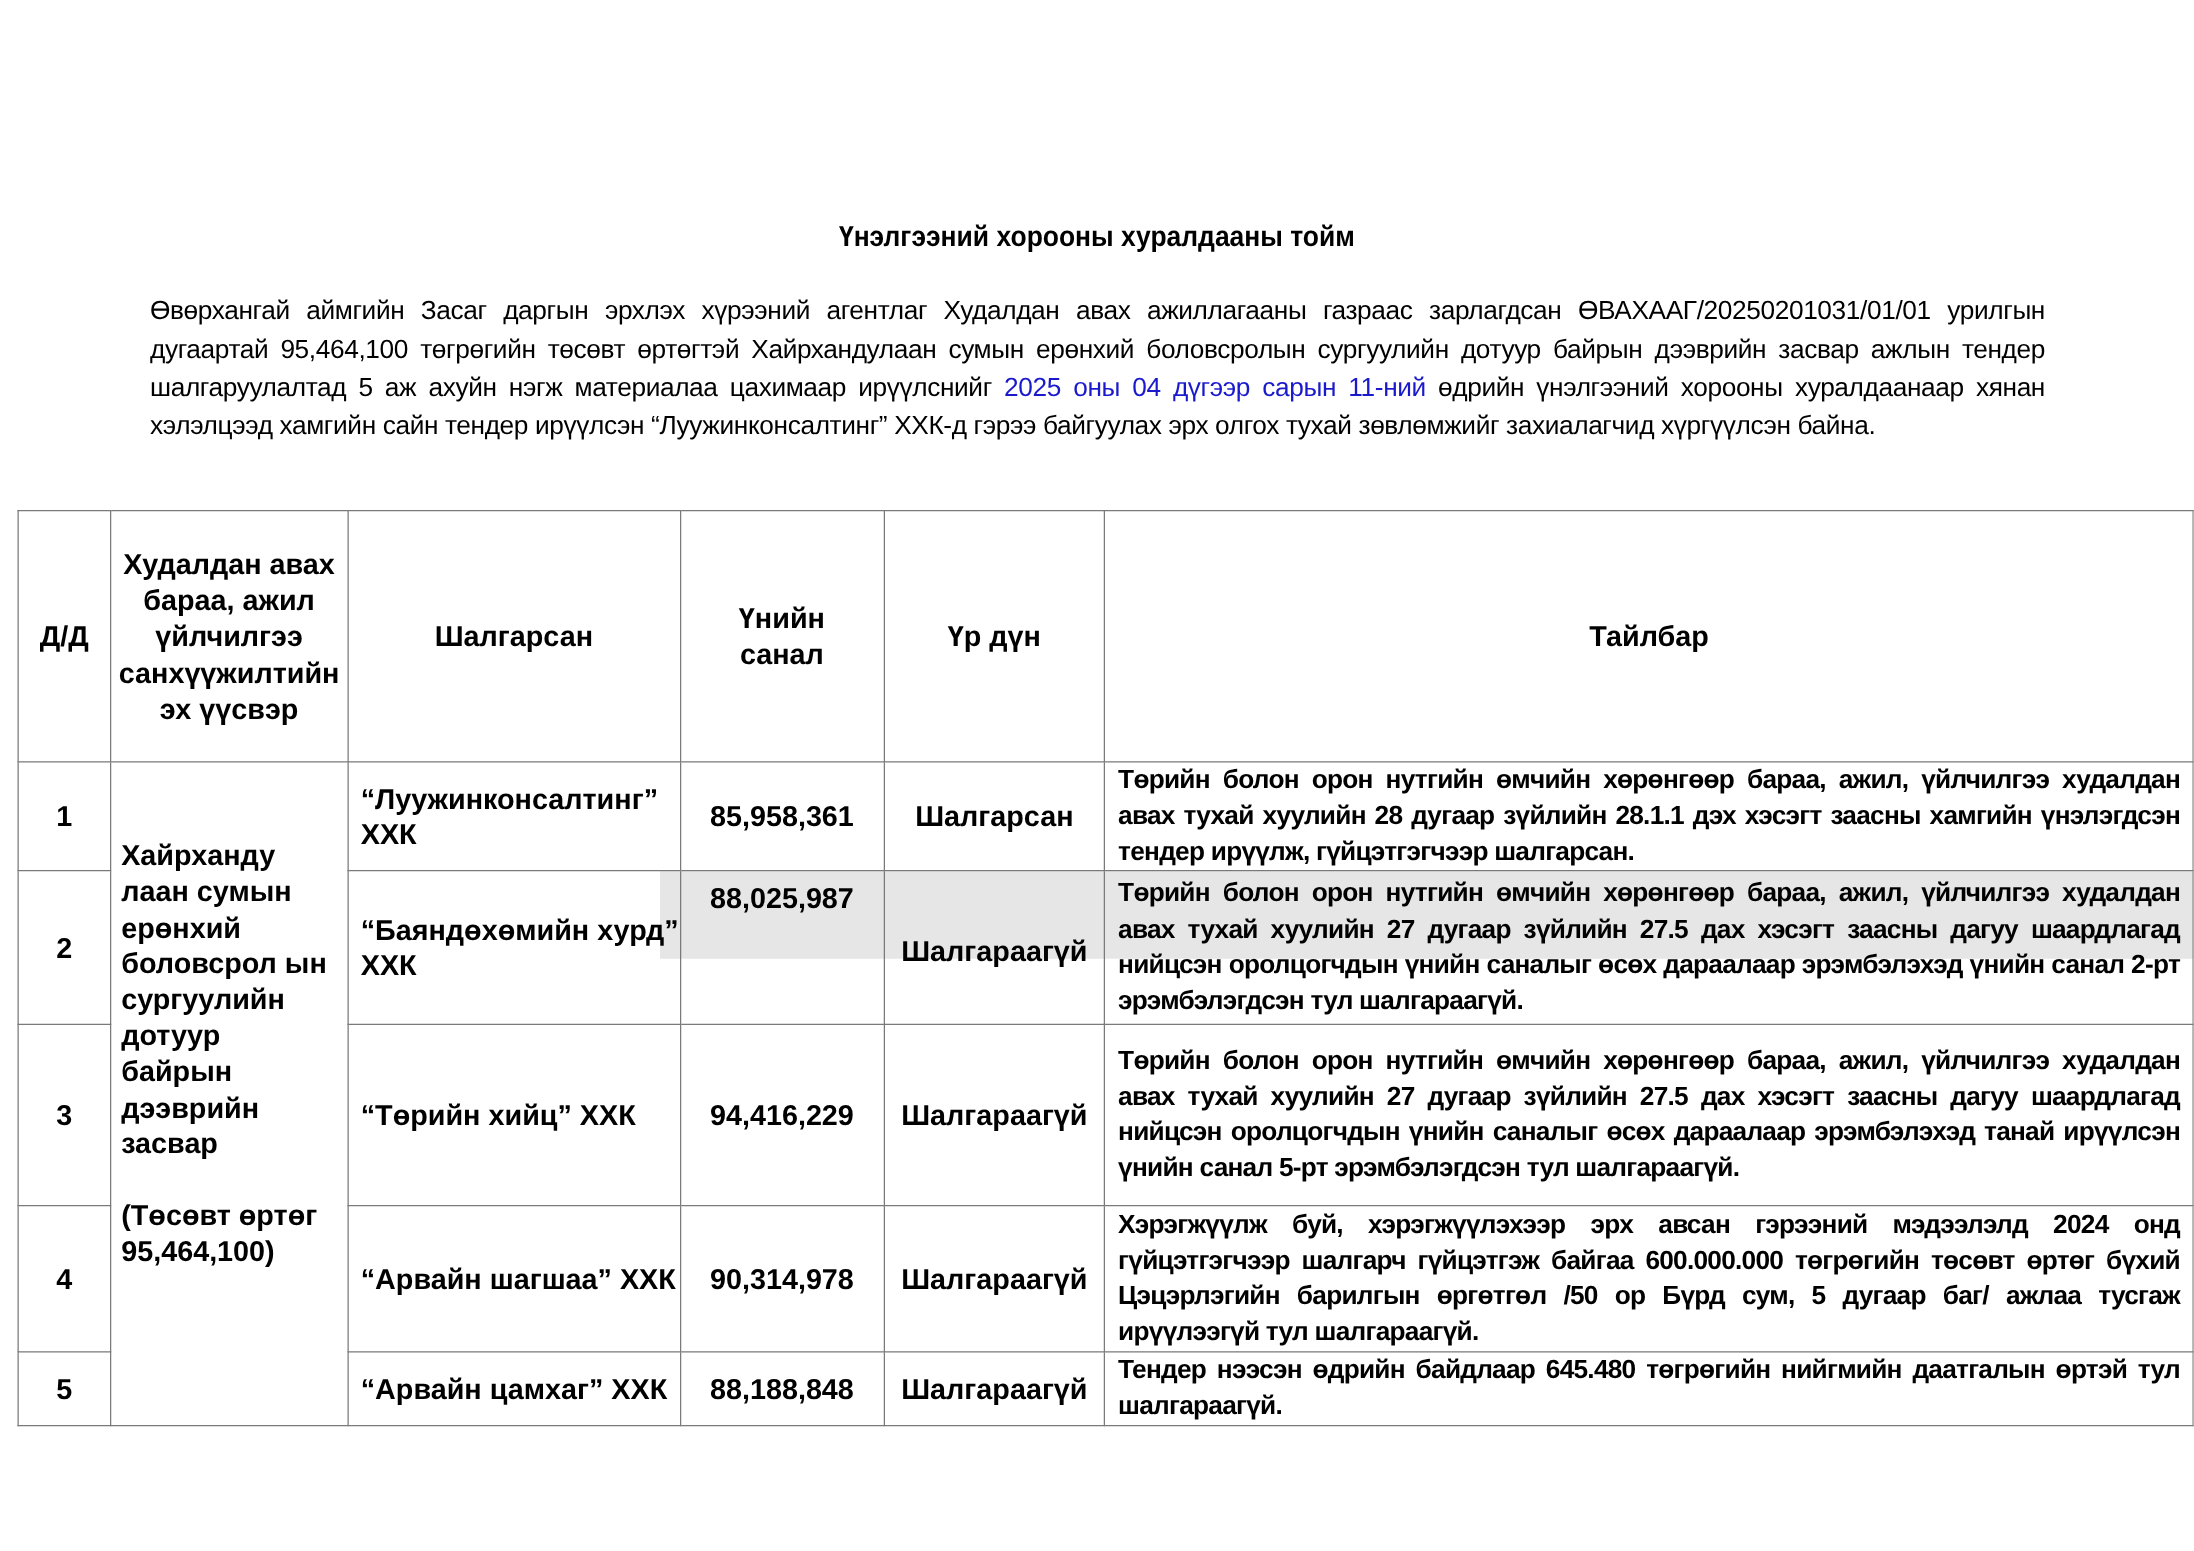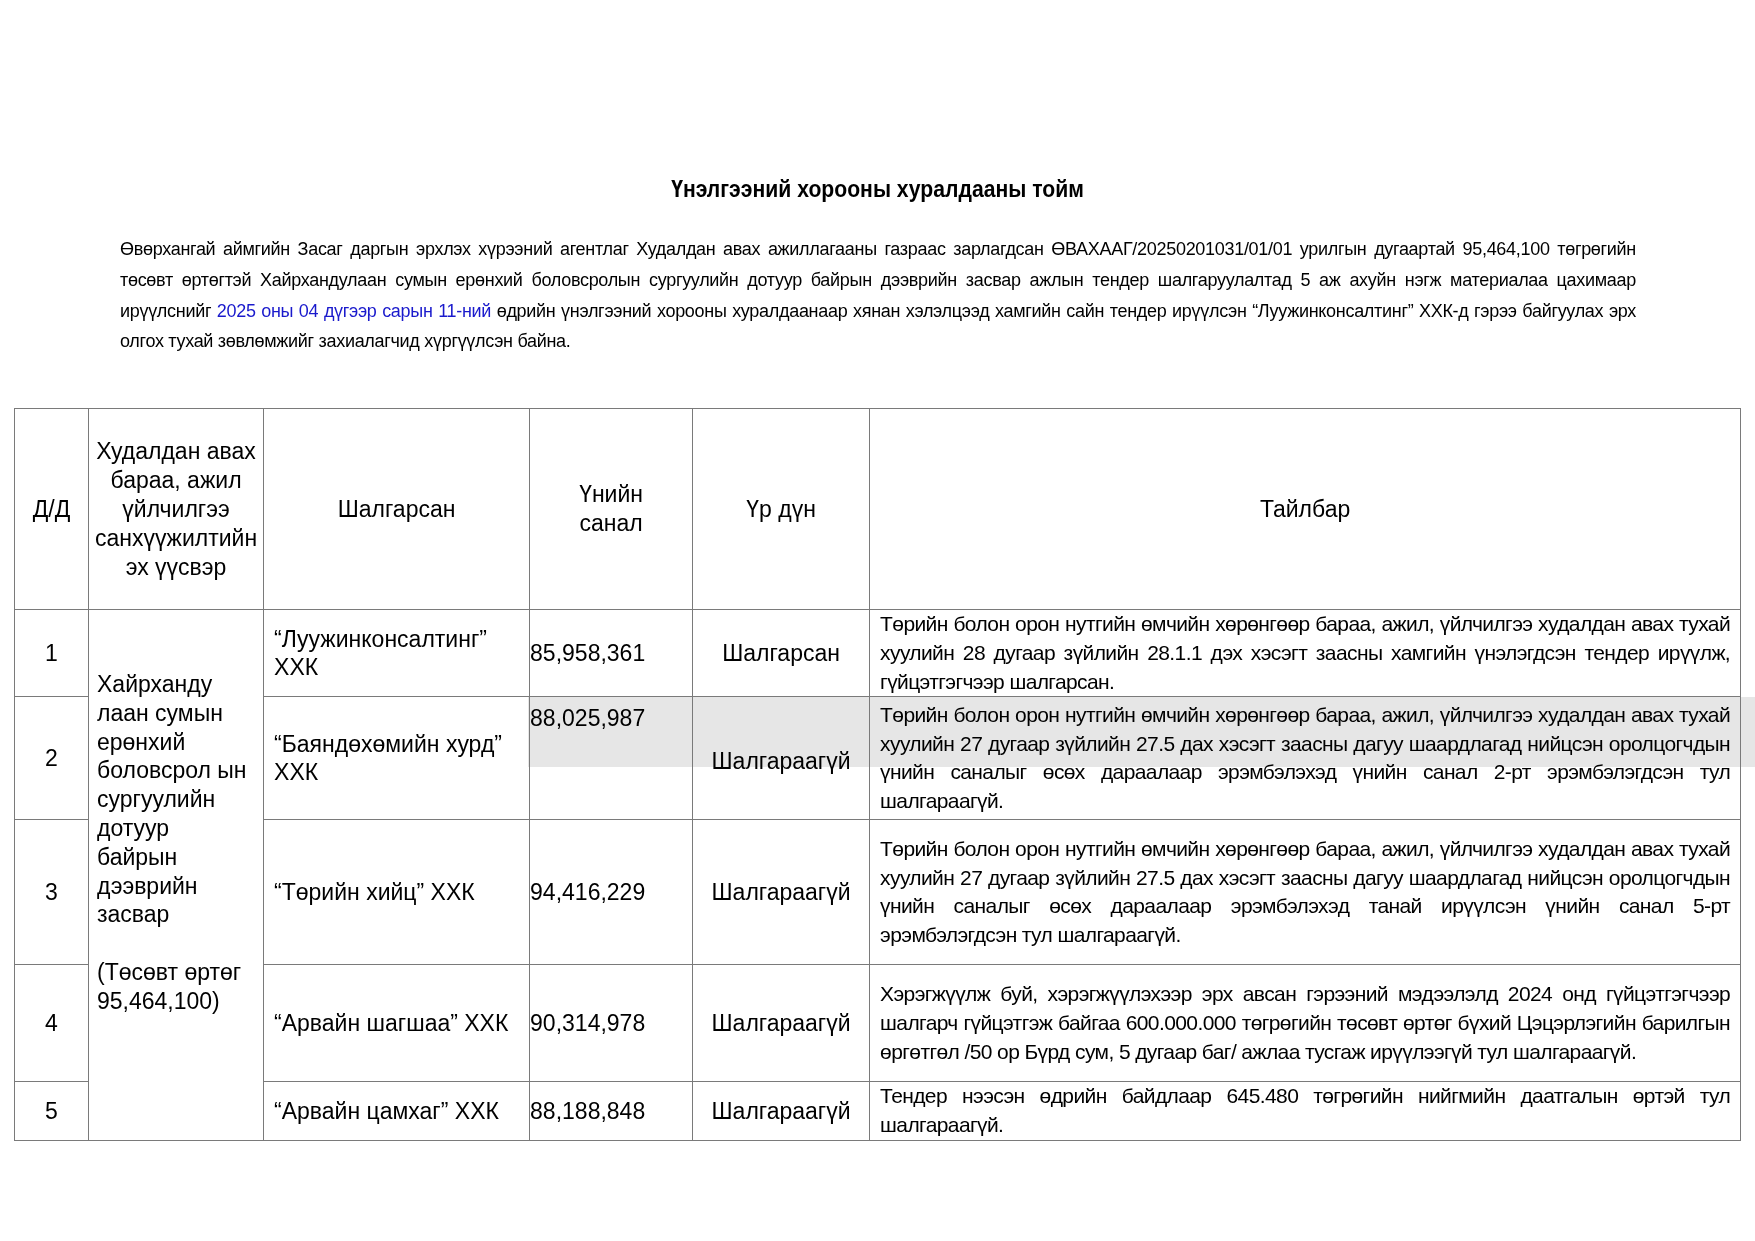--- a/index.html
+++ b/index.html
@@ -1,33 +1,33 @@
 <!DOCTYPE html>
 <html><head>
 <meta charset="utf-8">
 <style>
   html, body { margin:0; padding:0; background:#ffffff; }
   body { width:1755px; height:1241px; position:relative; overflow:hidden;
          font-family:"Liberation Sans", sans-serif; color:#000; }
   .title { position:absolute; top:176px; left:0; width:1755px; text-align:center;
            font-weight:bold; font-size:23px; transform:scaleX(0.92); }
   .para { position:absolute; top:234px; left:120px; width:1516px;
-          font-size:18px; line-height:30.8px; text-align:justify; letter-spacing:-0.3px; }
+          font-size:21px; line-height:30.8px; text-align:justify; letter-spacing:-0.3px; }
   .para .hl { color:#1a1acc; }
   .hilite { position:absolute; left:528px; top:697px; width:1227px; height:70px; background:#e6e6e6; z-index:0; }
   table { position:absolute; left:14px; top:408px; border-collapse:collapse; z-index:1;
           font-size:23px; table-layout:fixed; }
-  td, th { border:1.5px solid #7a7a7a; padding:0; vertical-align:middle; font-weight:normal;margin-left:11px; }
+  td, th { border:1.5px solid #7a7a7a; padding:0; vertical-align:middle; font-weight:bold;margin-left:11px; }
   th { text-align:center; line-height:29px; }
   .c0 { width:74px; } .c1 { width:163px; } .c2 { width:266px; }
   .c3 { width:163px; } .c4 { width:177px; } .c5 { width:871px; }
   .num { text-align:center; }
   .src { text-align:left; line-height:28.8px; vertical-align:middle; padding-top:60px; vertical-align:top;}
   .party { padding-left:10px; text-align:left; line-height:28px; }
-  .price { }
+  .price { text-align:center; }
   .res { text-align:center; }
   .note { padding:0 10px 0 10px; text-align:justify; line-height:28.8px; font-size:21px; letter-spacing:-0.6px;
           font-family:"Liberation Sans Narrow","Liberation Sans", sans-serif; }
   .r0 { height:201px; } .r1 { height:87px; } .r2 { height:123px; }
   .r3 { height:145px; } .r4 { height:117px; } .r5 { height:58px; }
   .price-top { vertical-align:top; padding-top:8px; }
   .res-low { vertical-align:middle; padding-top:6px; }
 </style>
 </head>
 <body>

